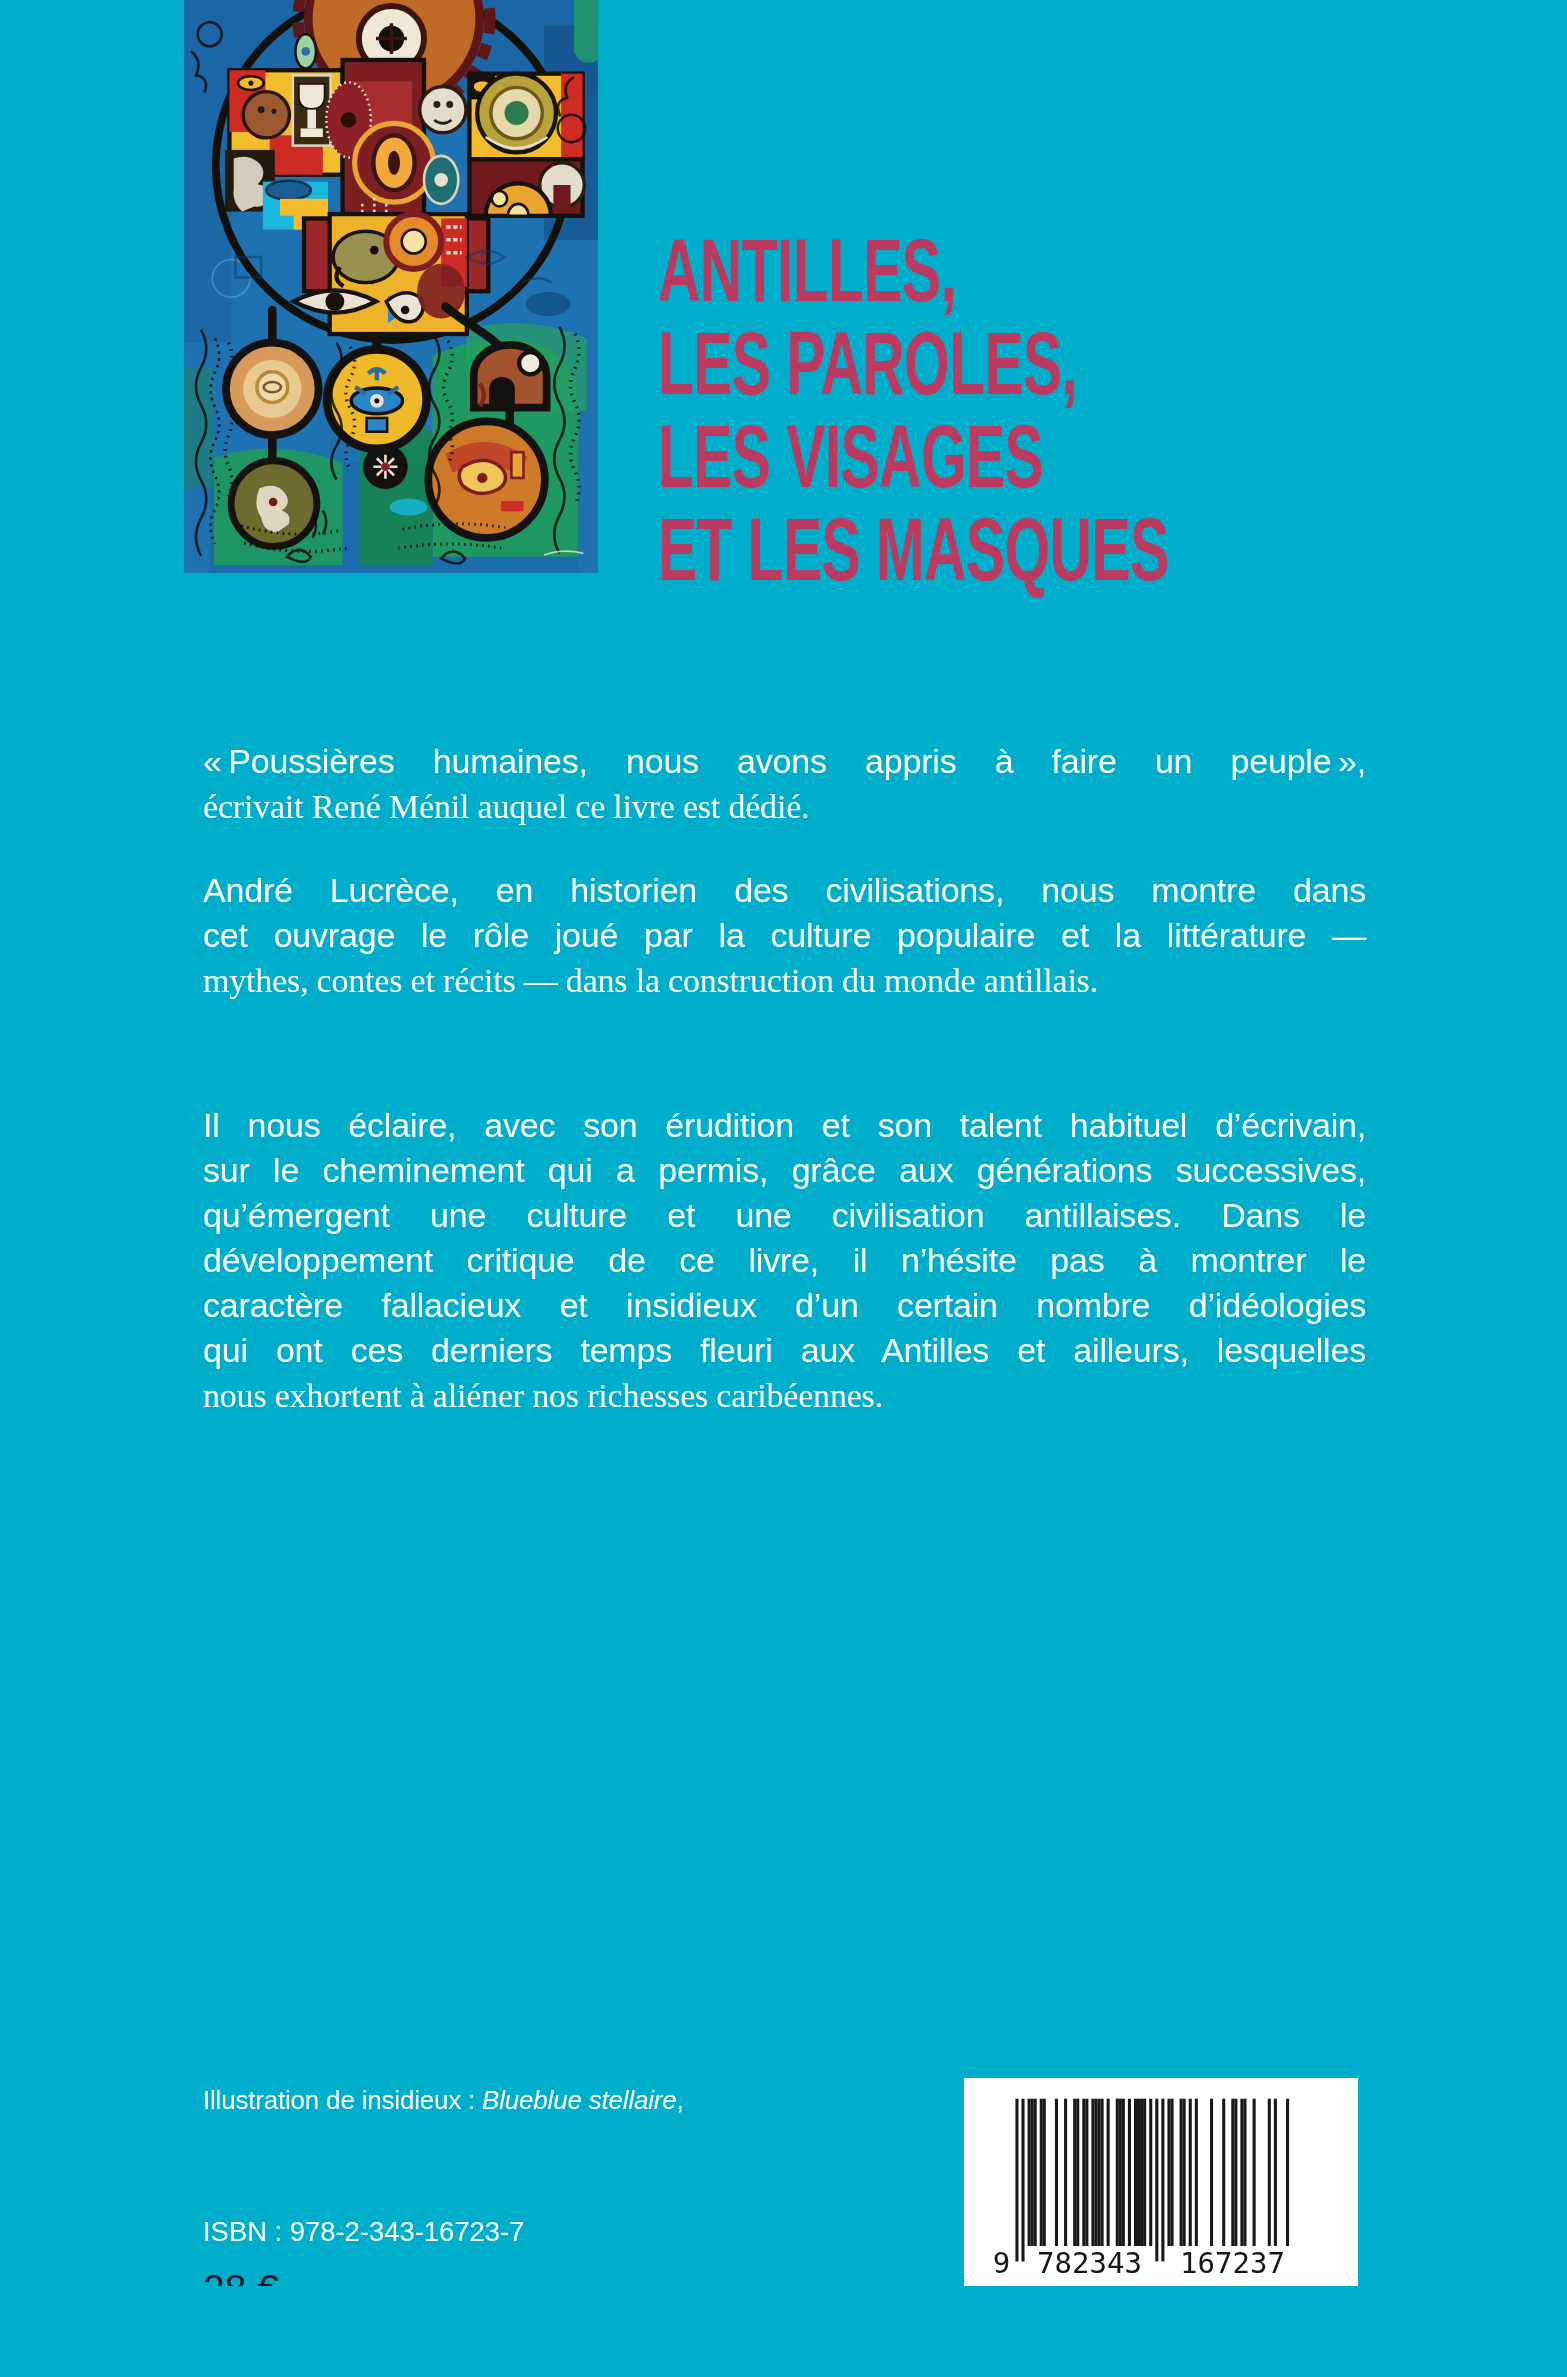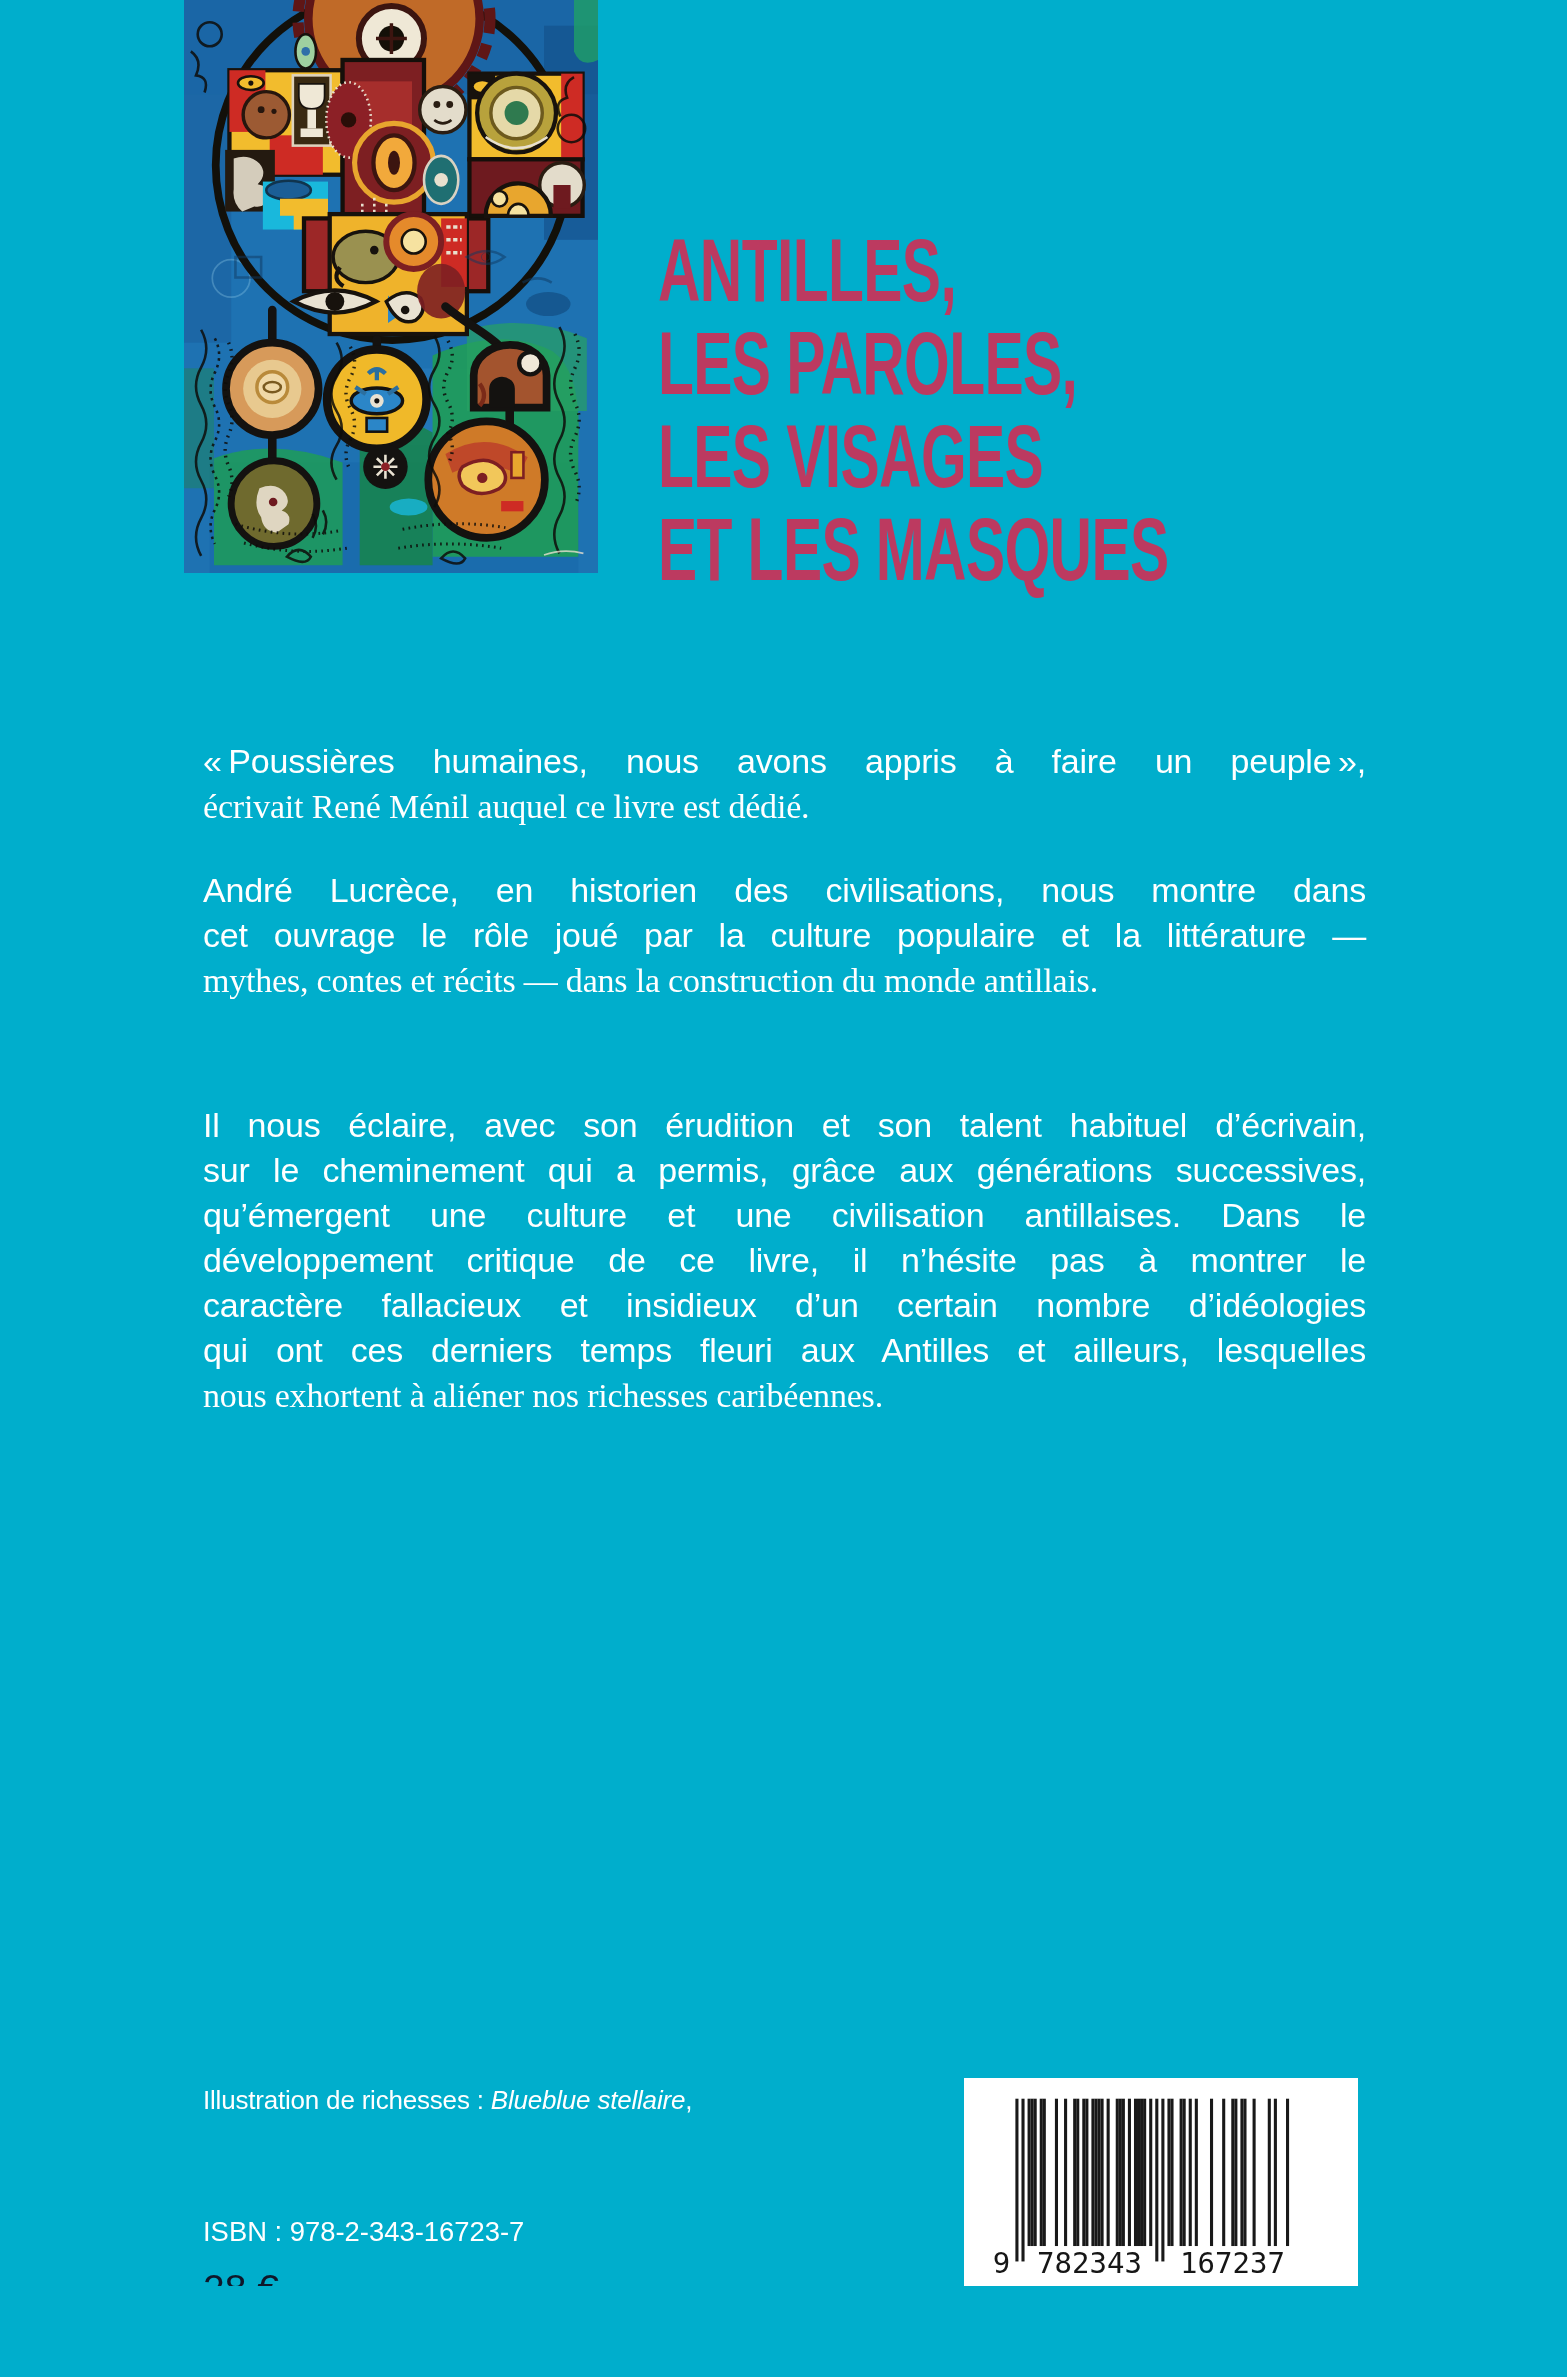--- a/index.html
+++ b/index.html
@@ -247,21 +247,21 @@
       <div class="jl">sur le cheminement qui a permis, grâce aux générations successives,</div>
       <div class="jl">qu’émergent une culture et une civilisation antillaises. Dans le</div>
       <div class="jl">développement critique de ce livre, il n’hésite pas à montrer le</div>
       <div class="jl">caractère fallacieux et insidieux d’un certain nombre d’idéologies</div>
       <div class="jl">qui ont ces derniers temps fleuri aux Antilles et ailleurs, lesquelles</div>
       <div class="jl-last">nous exhortent à aliéner nos richesses caribéennes.</div>
     </div>
 
 
   <div class="par credits" style="top:2080px">
-      <div><span>Illustration de richesses : </span><span class="i">Blueblue stellaire</span><span>,</span></div>
+      <div><span>Illustration de insidieux : </span><span class="i">Blueblue stellaire</span><span>,</span></div>
       <div><span></span></div>
       <div><span></span></div>
     </div>
 
   <div class="isbn">ISBN : 978-2-343-16723-7</div>
   <div class="price">28 €</div>
 
   <div class="barcode-box">
     <svg id="barcode-svg" width="394" height="223" viewBox="0 0 460 260">
         <rect x="60.00" y="24" width="3.60" height="190" fill="#191919"></rect>

